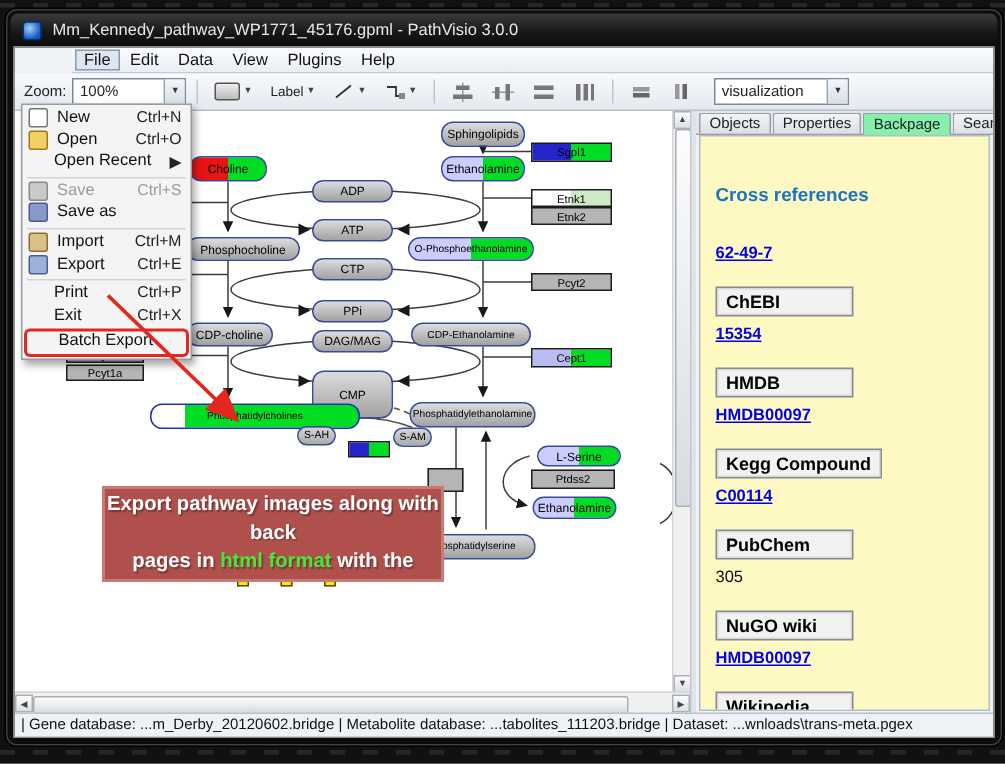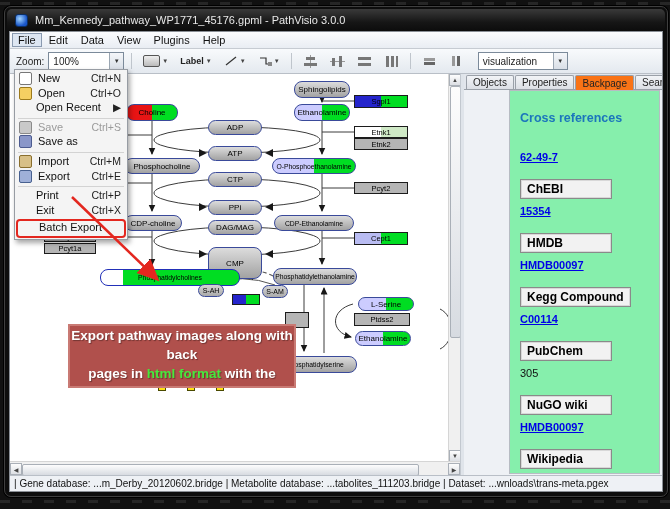--- a/index.html
+++ b/index.html
@@ -12,21 +12,21 @@
   #win{position:absolute;left:4px;top:6px;width:662px;height:489px;background:#0d0d0d;
        border:1px solid #3f3f3f;border-radius:7px;box-shadow:0 0 0 1px #000;}
   #titlebar{position:absolute;left:2px;top:2px;right:2px;height:22px;border-radius:5px 5px 0 0;
        background:linear-gradient(#3a3a3a,#161616 60%,#0c0c0c);display:flex;align-items:center;color:#e8e8e8;font-size:11px;}
   #title-icon{width:11px;height:11px;margin:0 7px 0 8px;border-radius:3px;
        background:radial-gradient(circle at 35% 35%,#9fd4ff,#1a56c8 70%);border:1px solid #0a2f66;}
   #client{position:absolute;left:4px;top:24px;right:4px;bottom:4px;background:#eef1f5;
        border:1px solid #8a8f96;overflow:hidden;}
   
   #menubar{height:16px;background:linear-gradient(#fbfcfe,#e9edf3);border-bottom:1px solid #c6cbd2;
-       display:flex;align-items:center;font-size:11px;padding-left:2px;}
+       display:flex;align-items:center;font-size:11px;padding-left:2px;margin-left:38px;}
   .mb-item{padding:1px 6px;margin-right:1px;color:#111;}
   .mb-active{border:1px solid #8a9ab0;background:#dde6f2;padding:0 5px;}
   
   #toolbar{height:24px;background:linear-gradient(#f8fafc,#e4e9ef);border-bottom:1px solid #b9bfc7;
        display:flex;align-items:center;font-size:10px;color:#222;padding-left:6px;gap:4px;}
   .tb-sep{width:1px;height:16px;background:#bfc5cc;margin:0 3px;}
   .combo{display:flex;align-items:center;background:#fff;border:1px solid #7b8a9a;height:16px;font-size:10px;}
   .combo .val{padding:0 4px;min-width:52px;}
   .combo .drop{width:13px;height:100%;background:linear-gradient(#f4f6f9,#d9dfe7);
        border-left:1px solid #9aa6b2;font-size:6px;display:flex;align-items:center;justify-content:center;color:#333;}
@@ -78,23 +78,23 @@
   .sub-arrow{font-size:7px;color:#333;}
   
   #annotation{position:absolute;left:58px;top:250px;width:224px;height:60px;background:#b0504c;
        border:2px solid #c97a74;color:#fff;font-weight:bold;font-size:13.5px;line-height:19px;
        text-align:center;z-index:20;text-shadow:1px 1px 1px rgba(0,0,0,.35);}
   #annotation .hl{color:#46e83c;}
   
   #sb-tabs{display:flex;align-items:flex-end;height:15px;padding-left:2px;background:#e2e6ec;border-bottom:1px solid #9aa0a8;}
   .sb-tab{font-size:10px;padding:1px 6px;border:1px solid #9aa0a8;border-bottom:none;background:linear-gradient(#f2f4f7,#dcdfe5);
        margin-right:1px;border-radius:2px 2px 0 0;color:#222;}
-  .sb-tab.active{background:#f97316;position:relative;top:1px;padding-top:2px;}
-  #sb-panel{position:absolute;left:2px;top:16px;right:2px;bottom:2px;background:#86efac;border:1px solid #b7bcc3;
-       overflow:hidden;padding:4px 10px;margin-left:43px;}
+  .sb-tab.active{background:#86efac;position:relative;top:1px;padding-top:2px;}
+  #sb-panel{position:absolute;left:2px;top:16px;right:2px;bottom:2px;background:#fef9c3;border:1px solid #b7bcc3;
+       overflow:hidden;padding:16px 10px;}
   #sb-heading{color:#1b75bc;font-weight:bold;font-size:12.5px;margin:16px 0 26px 0;}
   .sb-sec-hdr{min-width:78px;display:inline-block;background:#f2f2f2;border:1px solid #8a8a8a;
        box-shadow:inset 0 0 0 1px #d8d8d8;font-weight:bold;font-size:12px;padding:2px 6px;margin-bottom:6px;}
   .sb-sec-val{font-size:11px;font-weight:bold;margin-bottom:16px;}
   .sb-link{color:#0000e8;text-decoration:underline;}
   .sb-plain{color:#111;font-weight:normal;}
   
   #statusbar{position:absolute;left:0;right:0;bottom:0;height:15px;background:#eef1f5;border-top:1px solid #b9bfc7;
        font-size:10px;color:#111;display:flex;align-items:center;padding-left:4px;white-space:nowrap;overflow:hidden;}
   #edges,#red-overlay{position:absolute;left:0;top:0;}
@@ -129,21 +129,21 @@
         <span class="combo">
           <span class="val">100%</span>
           <span class="drop">▼</span>
         </span>
         <span class="tb-sep"></span>
         <span class="tb-btn">
           <span class="ic" style="width:15px;height:10px;border:1px solid #555;background:linear-gradient(#eee,#bbb);border-radius:2px;"></span>
           <span class="tb-caret">▼</span>
         </span>
         <span class="tb-btn">
-          <span style="font-size:9px;font-weight:bold;">Label</span>
+          <span style="font-size:9px;">Label</span>
           <span class="tb-caret">▼</span>
         </span>
         <span class="tb-btn">
           <svg width="14" height="12">
               <line x1="2" y1="10" x2="12" y2="2" stroke="#333" stroke-width="1.2"></line>
             </svg>
           <span class="tb-caret">▼</span>
         </span>
         <span class="tb-btn">
           <svg width="14" height="12">

